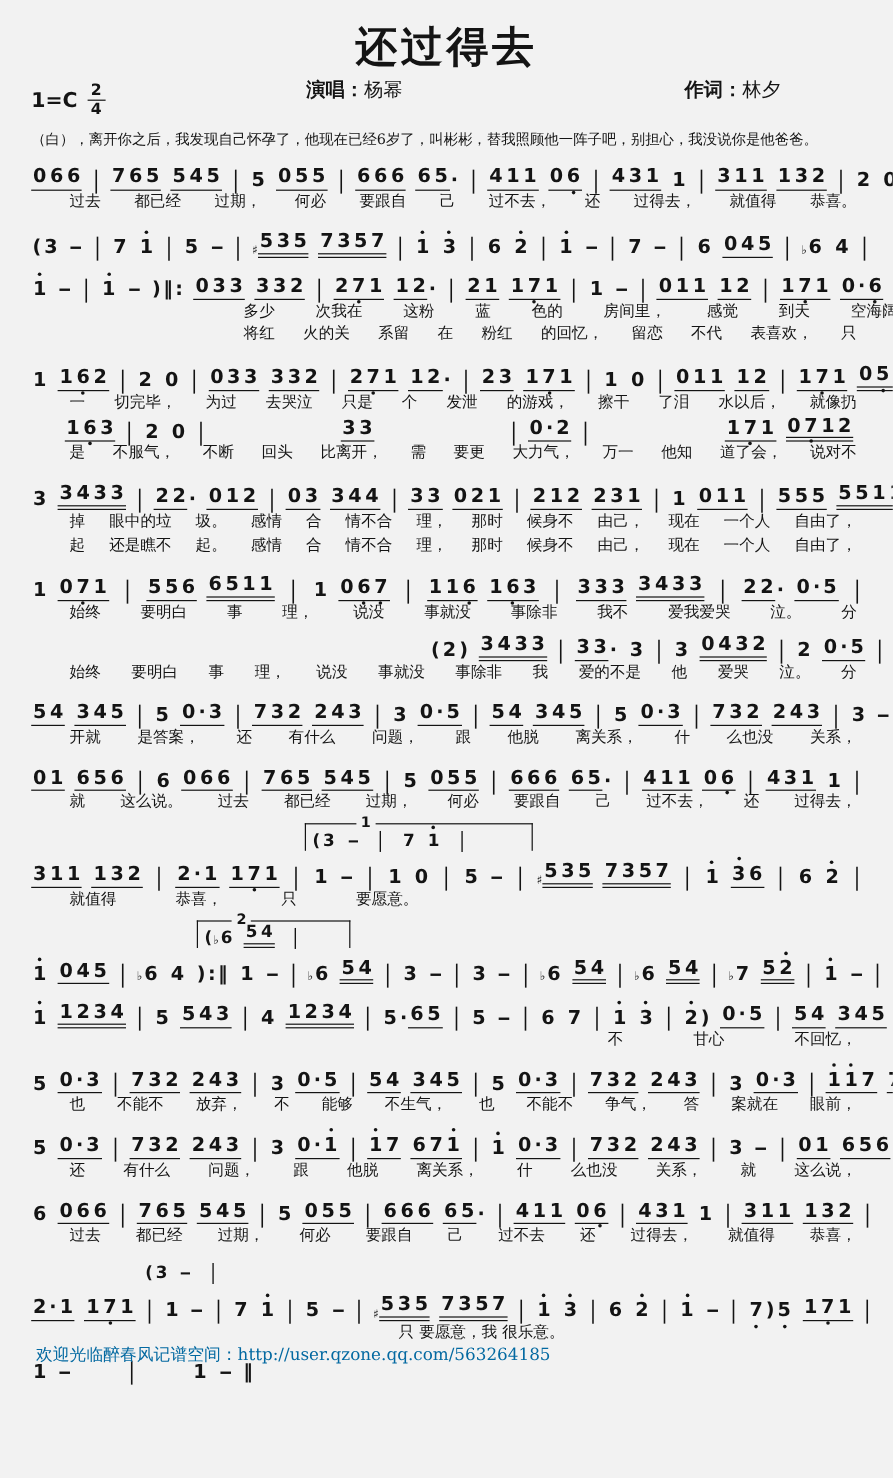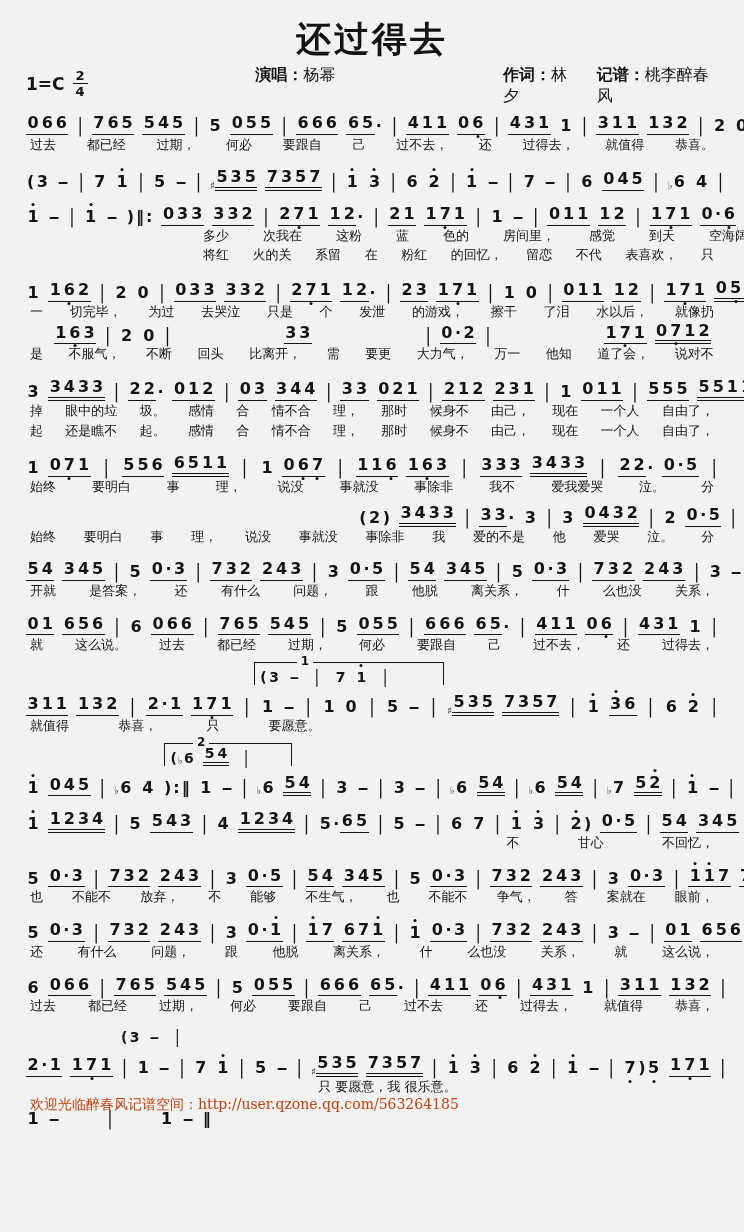--- a/index.html
+++ b/index.html
@@ -13,21 +13,21 @@
   
   .title{text-align:center;font-size:35px;font-weight:900;letter-spacing:3px;
          font-family:Liberation Sans, sans-serif;margin:6px 0 2px 0;}
   .head-row{display:flex;justify-content:space-between;align-items:flex-start;margin-top:2px;}
   .keysig{font-size:17px;font-weight:700;display:flex;align-items:center;gap:8px;margin-top:4px;}
   .frac{display:inline-flex;flex-direction:column;align-items:center;font-size:13px;line-height:1;font-weight:700;}
   .frac .num{border-bottom:1.5px solid #141414;padding:0 3px 1px 3px;}
   .frac .den{padding-top:1px;}
   .credit{font-size:16px;font-family:"DejaVu Serif","Liberation Serif",serif;}
   .credit b{font-weight:700;}
-  .credits-right{text-align:left;display:flex;flex-direction:row;gap:18px;width:215px;}
+  .credits-right{text-align:center;display:flex;flex-direction:column;gap:0;width:215px;}
   .composer-val{font-size:12px;}
   .spoken{font-size:12px;margin:10px 0 6px 0;font-family:"DejaVu Serif","Liberation Serif",serif;}
 
   
   .sys{position:relative;margin-bottom:7px;}
   .sys.has-volta{padding-top:24px;}
   .noteline{display:flex;justify-content:space-between;align-items:flex-end;
             font-size:16px;font-weight:700;padding-top:7px;line-height:1.1;}
   .measure{display:inline-flex;align-items:flex-end;white-space:nowrap;}
   .bar{font-weight:400;transform:scaleY(1.25);padding:0 1px;}
@@ -36,21 +36,21 @@
                 width:3px;height:3px;border-radius:50%;background:#141414;}
   .n.lo::after{content:"";position:absolute;bottom:-6px;left:50%;transform:translateX(-50%);
                width:3px;height:3px;border-radius:50%;background:#141414;}
   .u1{border-bottom:1.5px solid #141414;padding-bottom:2px;display:inline-flex;align-items:flex-end;}
   .u2{border-bottom:4px double #141414;padding-bottom:1px;display:inline-flex;align-items:flex-end;}
   .sp{display:inline-block;width:8px;}
   .dash{font-weight:700;padding:0 2px;transform:scaleX(1.4);display:inline-block;}
   .dot{font-weight:900;padding:0 1px;}
   .acc{font-size:10px;vertical-align:6px;font-weight:700;}
   .sym{padding:0 1px;}
-  .lyr{display:flex;justify-content:space-between;font-size:13px;line-height:1.45;padding:1px 4px 0 4px;}
+  .lyr{display:flex;justify-content:space-between;font-size:13px;line-height:1.45;padding:1px 4px 0 4px;margin-left:28px;}
   .lyr span{white-space:pre;}
   .alt{display:flex;justify-content:space-between;align-items:flex-end;
        font-size:16px;font-weight:700;padding-top:7px;line-height:1.1;}
 
   
   .volta{position:absolute;top:0;height:22px;display:flex;align-items:flex-end;
          border-top:1.2px solid #141414;border-left:1.2px solid #141414;border-right:1.2px solid #141414;
          padding:0 4px 0 4px;font-size:14px;font-weight:700;}
   .volta .vnotes{display:flex;align-items:flex-end;gap:6px;}
   .vlabel{position:absolute;top:-9px;left:22%;background:#f2f2f2;padding:0 4px;font-size:12px;font-weight:700;}
@@ -64,21 +64,21 @@
   .sys-s16 .noteline{justify-content:flex-start;gap:38px;max-width:42%;}
   .sys-s6 .alt{width:52%;margin-left:auto;}
   .sys-s4 .alt{padding:0 1% 0 4%;}
   .sys-s9 .volta{left:33%;width:26%;}
   .sys-s10 .volta{left:20%;width:17%;}
   .sys-s15 .volta{left:13%;width:13%;}
 
   
   .footer{position:absolute;bottom:14px;left:30px;right:18px;display:flex;
           justify-content:space-between;align-items:baseline;}
-  .promo{font-size:14px;color:#c2410c;font-family:"DejaVu Serif","Liberation Serif",serif;}
+  .promo{font-size:14px;color:#0369a1;font-family:"DejaVu Serif","Liberation Serif",serif;}
   .site{font-size:25px;font-weight:900;font-style:italic;color:#4a4a4a;letter-spacing:1px;}
 </style>
 </head>
 <body>
 
 <div class="page">
 
   <div class="title">还过得去</div>
 
   <div class="head-row">
@@ -89,26 +89,24 @@
         <span class="den">4</span>
       </span>
     </div>
     <div class="credit">
       <b>演唱：</b><span>杨幂</span>
     </div>
     <div class="credits-right">
       <div class="credit">
         <b>作词：</b><span>林夕</span>
       </div>
-      <div class="credit">
-        <b>记谱：</b><span>桃李醉春风</span>
-      </div>
     </div>
   </div>
 
+  <div class="spoken">（白），离开你之后，我发现自己怀孕了，他现在已经6岁了，叫彬彬，替我照顾他一阵子吧，别担心，我没说你是他爸爸。</div>
 
   <div id="score">
       <div class="sys sys-s1">
         <span class="noteline" style="display: flex;">
           <span class="measure">
             <span class="u1">
               <span class="n">0</span>
               <span class="n">6</span>
               <span class="n">6</span>
             </span>

